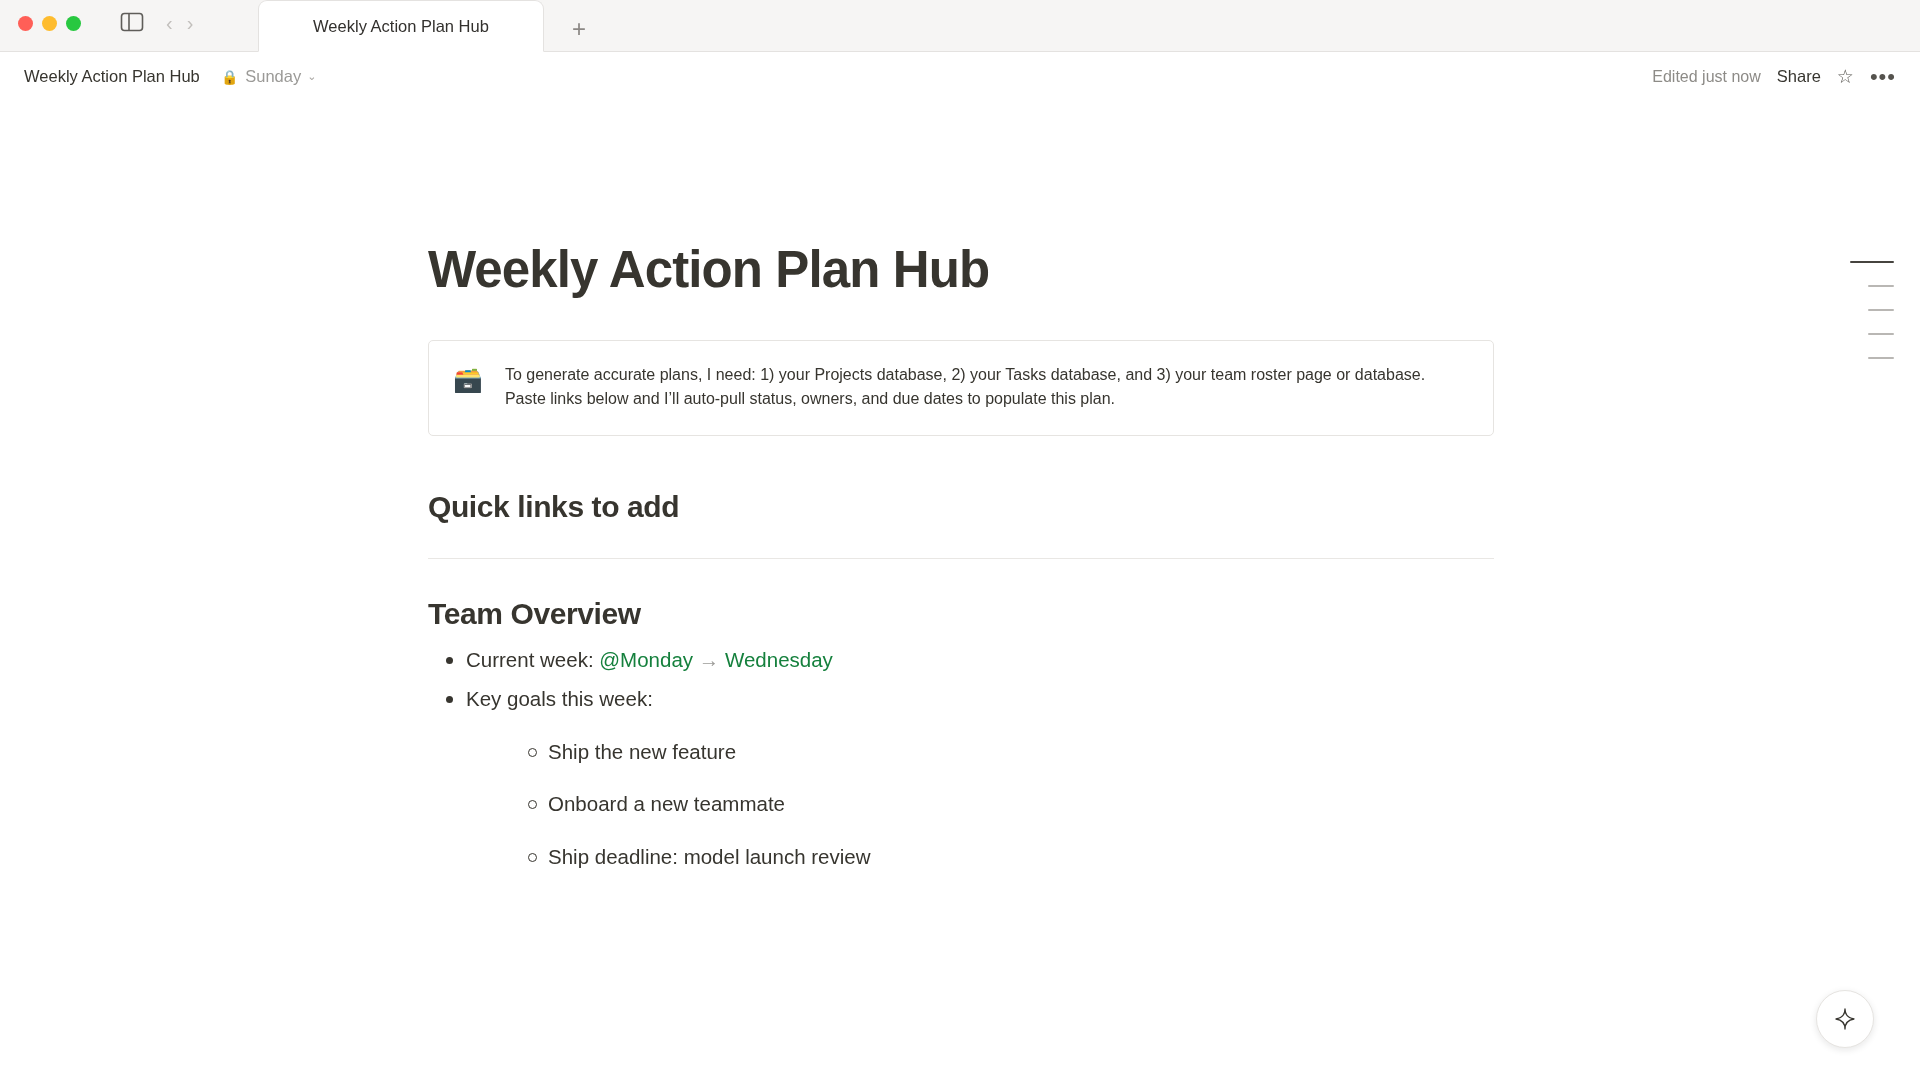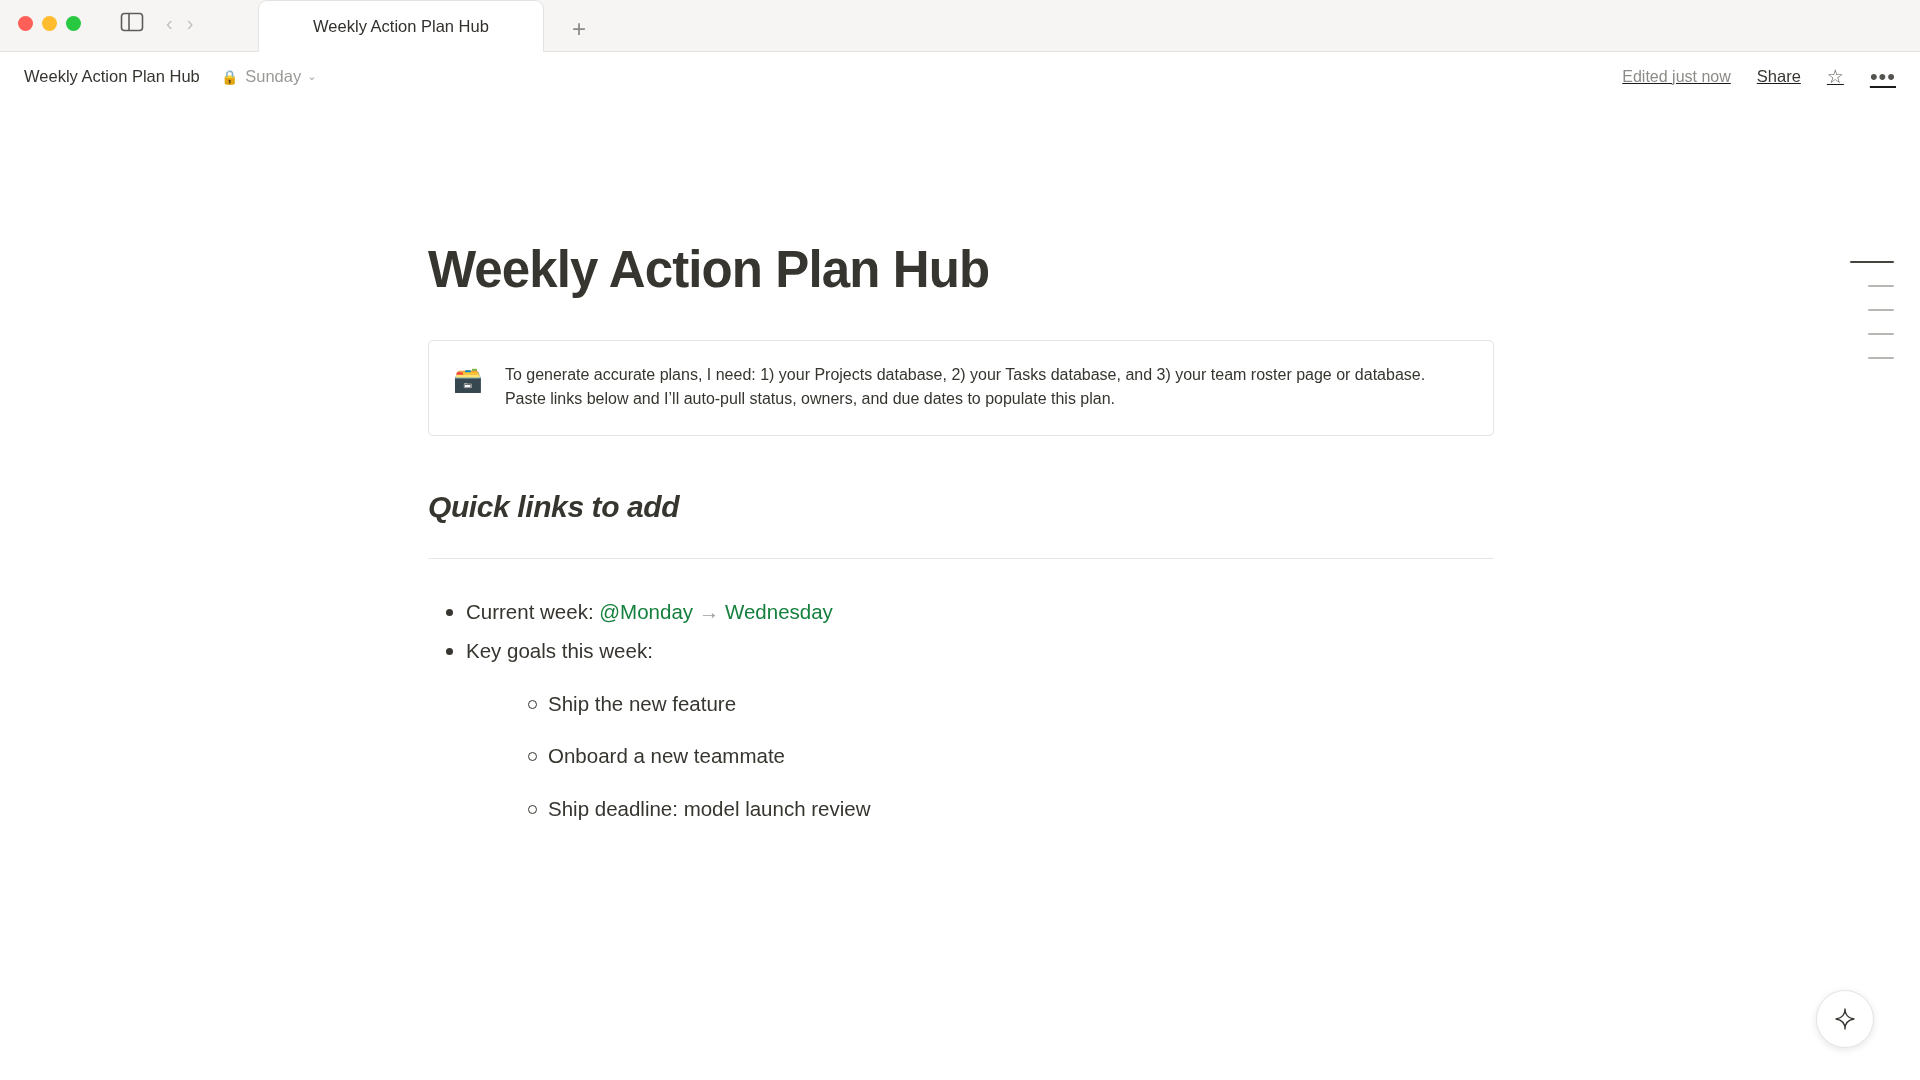--- a/index.html
+++ b/index.html
@@ -105,23 +105,22 @@
     color: #9b9a97;
   }
   .lock { font-size: 14px; }
   .chev { font-size: 11px; color: #a8a6a2; }
 
   .topbar-right {
     position: absolute;
     right: 24px;
     display: flex;
     align-items: center;
-    gap: 26px;
+    gap: 16px;
     font-size: 16.5px;
-    text-decoration: underline;
   }
   .edited { color: #8d8b87; font-size: 16px; }
   .share { color: #37352f; }
   .star, .dots { color: #55534e; font-size: 19px; line-height: 1; }
   .dots { font-size: 22px; letter-spacing: 1px; }
 
   
   .page {
     position: relative;
     height: calc(1080px - 52px - 49px);
@@ -157,21 +156,20 @@
     color: #37352f;
     max-width: 930px;
   }
 
   h2.section {
     font-size: 30px;
     font-weight: 700;
     letter-spacing: -0.4px;
     color: #37352f;
     margin-bottom: 14px;
-    font-style: italic;
   }
 
   ul.bullets { list-style: none; }
   ul.bullets > li {
     position: relative;
     padding-left: 38px;
     font-size: 20.5px;
     line-height: 1.45;
     color: #37352f;
     margin: 9px 0;
@@ -302,20 +300,21 @@
 
     <div class="callout">
       <div class="callout-icon">🗃️</div>
       <div class="callout-text">To generate accurate plans, I need: 1) your Projects database, 2) your Tasks database, and 3) your team roster page or database. Paste links below and I’ll auto-pull status, owners, and due dates to populate this plan.</div>
     </div>
 
     <h2 class="section">Quick links to add</h2>
 
     <hr class="divider">
 
+    <h2 class="section">Team Overview</h2>
     <ul class="bullets">
       <li>
         <span>Current week: </span><span class="mention">@Monday</span><span class="arrow"> → </span><span class="mention">Wednesday</span>
       </li>
       <li>
         <span>Key goals this week:</span>
         <ul class="bullets sub sublist">
           <li>Ship the new feature</li>
           <li>Onboard a new teammate</li>
           <li>Ship deadline: model launch review</li>

